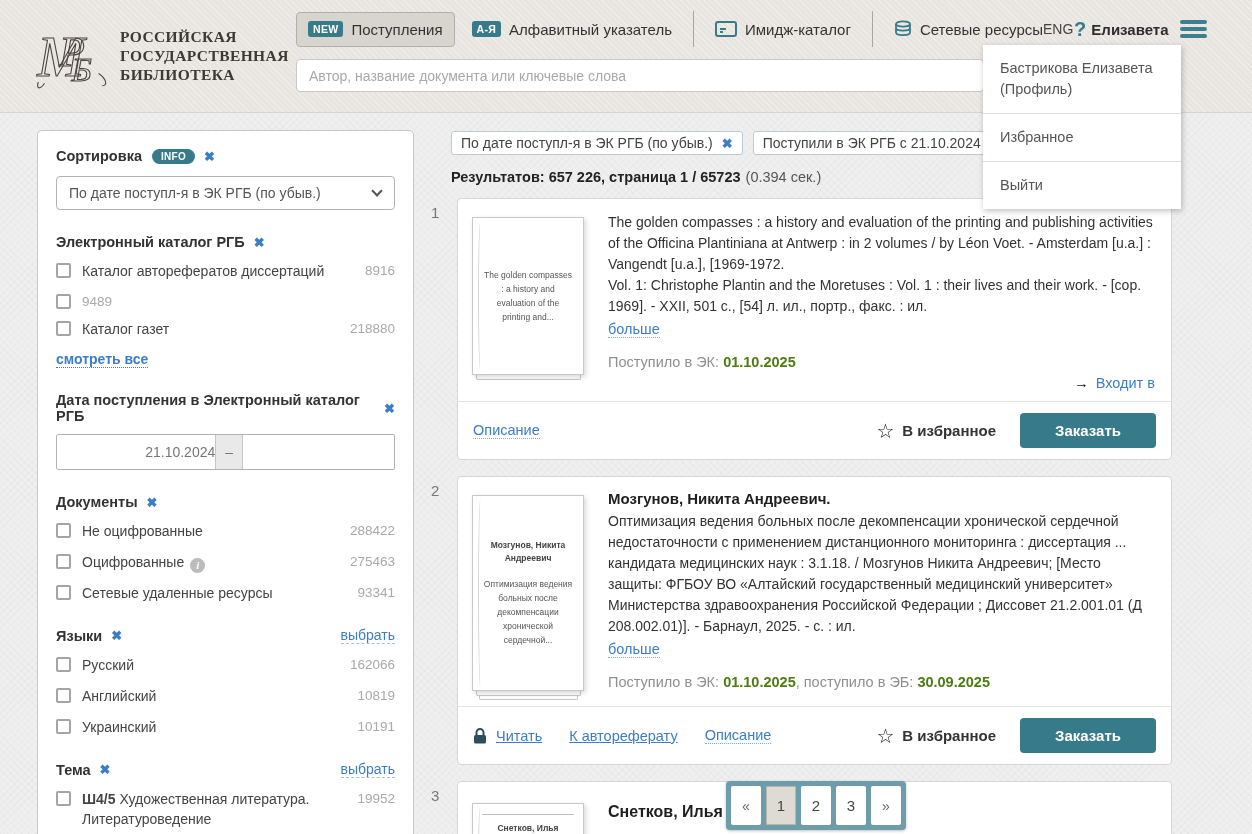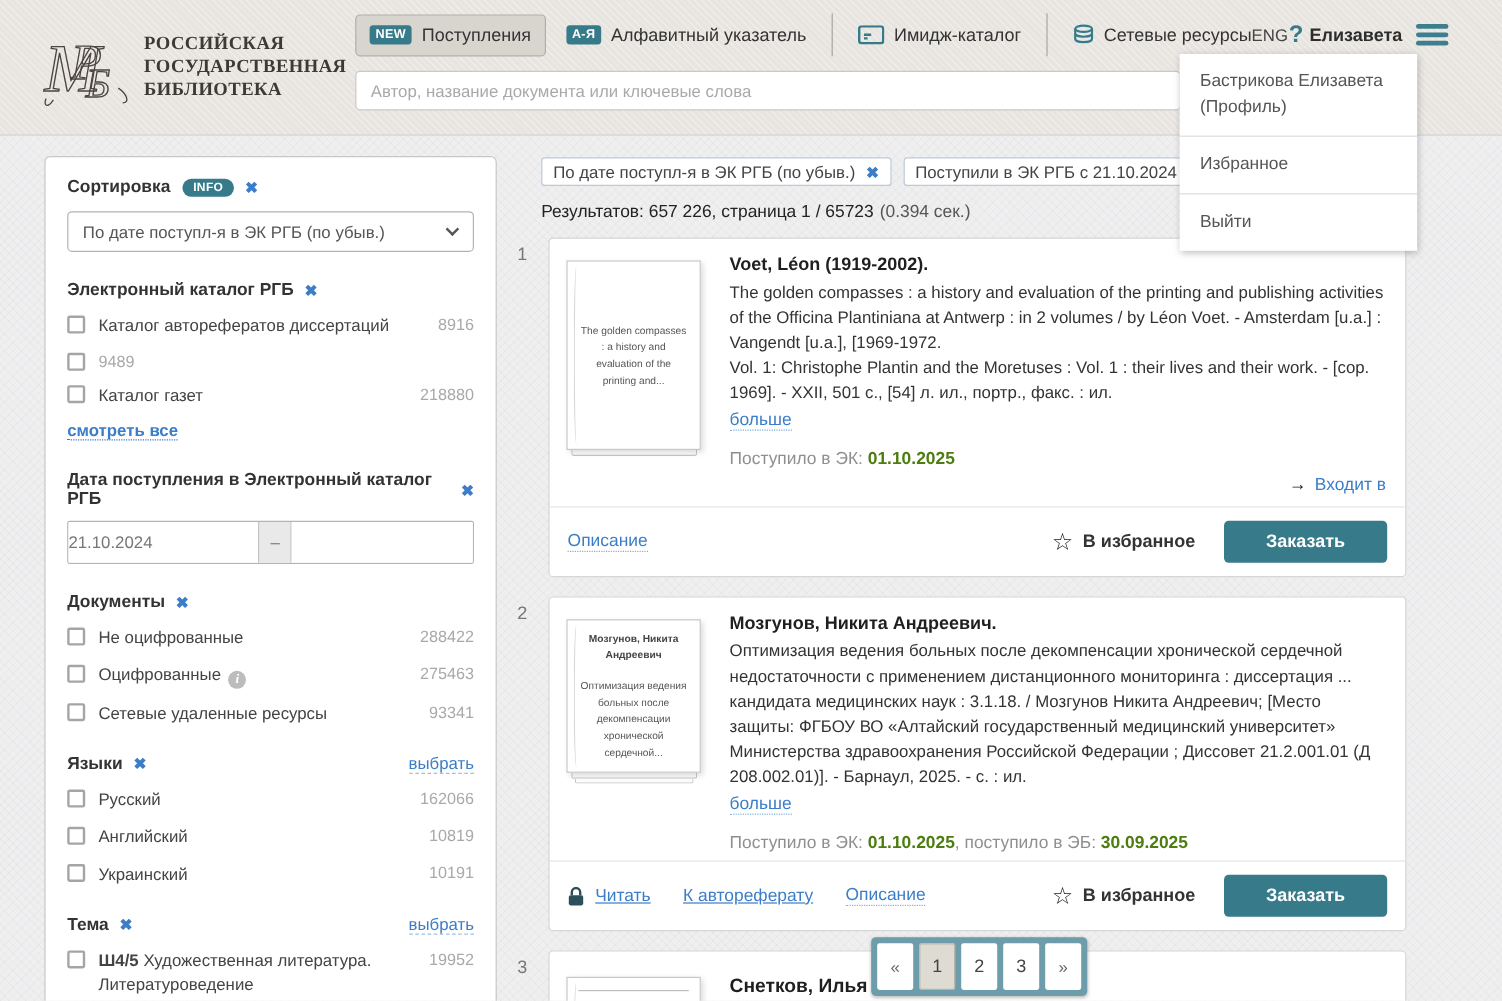--- a/index.html
+++ b/index.html
@@ -58,54 +58,54 @@
   border-bottom:2px solid #555;transform:rotate(45deg);}
 .fct{margin-top:24px;}
 .frow{display:flex;align-items:flex-start;margin-bottom:11px;font-size:14px;color:#444;}
 .cb{flex:0 0 15px;height:15px;border:2px solid #a5a5a5;border-radius:2px;margin-right:11px;
   margin-top:1px;background:#fff;cursor:pointer;}
 .frow .lbl{flex:1;line-height:1.4;padding-right:8px;}
 .frow .cnt{color:#a9a9a9;font-size:13.5px;margin-top:1px;}
 .see-all{color:#3b7dc8;font-weight:bold;font-size:14px;border-bottom:1px dotted #3b7dc8;display:inline-block;}
 .choose{margin-left:auto;font-weight:normal;color:#3b7dc8;font-size:14px;border-bottom:1px dashed #9dc0e4;}
 .dates{display:flex;border:1px solid #b3b3b3;border-radius:2px;height:36px;background:#fff;overflow:hidden;}
-.dates input{border:none;outline:none;font-size:14px;color:#777;text-align:left;min-width:0;background:#fff;}
+.dates input{border:none;outline:none;font-size:14px;color:#777;text-align:right;min-width:0;background:#fff;}
 .d-from{flex:1.05;}
 .d-sep{flex:0 0 28px;background:#e9e9e9;border-left:1px solid #c6c6c6;border-right:1px solid #c6c6c6;
   color:#777;text-align:center;line-height:34px;font-size:14px;}
 .d-to{flex:1;}
 .info-i{display:inline-block;width:15px;height:15px;border-radius:50%;background:#bcbcbc;color:#fff;
   font-size:11px;line-height:15px;text-align:center;font-family:"Liberation Serif",serif;
   font-style:italic;font-weight:bold;margin-left:6px;vertical-align:-2px;}
 .codeb{font-weight:bold;margin-right:4px;}
 
 
 .main{position:absolute;left:431px;top:131px;width:741px;}
 .chips{display:flex;gap:10px;margin-left:20px;}
 .chip{display:flex;align-items:center;background:#fff;border:1px solid #bccad7;border-radius:3px;
   padding:3px 9px;font-size:14px;color:#444;}
 .chip .x{margin-left:9px;}
 .summary{margin-top:14px;margin-left:20px;font-size:14.5px;color:#222;}
-.summary .bold{font-weight:normal;}
+.summary .bold{font-weight:bold;}
 .summary .time{color:#555;margin-left:5px;}
 .result-row{display:flex;margin-top:13px;}
 .result-row + .result-row{margin-top:16px;}
 .rnum{flex:0 0 26px;padding-top:6px;font-size:15px;color:#777;}
 .card{flex:1;background:#fff;border:1px solid #d6d6d6;border-radius:4px;}
 .card-body{display:flex;padding:13px 14px 6px 12px;}
 .cover-col{flex:0 0 118px;margin-right:20px;padding:5px 0 0 2px;}
 .book{position:relative;width:112px;background:#fff;border:1px solid #c8c8c8;
   box-shadow:2px 2px 5px rgba(0,0,0,.15);display:flex;flex-direction:column;align-items:center;
   justify-content:center;text-align:center;padding:10px 9px;cursor:pointer;}
 .book::before{content:"";position:absolute;left:5px;top:3px;bottom:3px;width:4px;
   border-left:1px solid #d5d5d5;border-radius:50% 0 0 50%/50% 0 0 50%;}
 .btxt{font-size:8.5px;color:#555;line-height:1.65;}
 .btitle{font-weight:bold;font-size:8.5px;color:#444;line-height:1.5;margin-bottom:12px;}
 .book1{height:158px;}
-.book2{height:128px;}
+.book2{height:196px;}
 .book3{height:110px;justify-content:flex-start;padding-top:10px;}
 .topline{width:100%;border-top:1px solid #bdbdbd;padding-top:7px;}
 .sheet{height:5px;background:#fcfcfc;border:1px solid #c6c6c6;border-top:none;
   margin:0 7px 0 4px;border-radius:0 0 2px 2px;}
 .sheet.s2{margin:0 10px 0 7px;height:4px;}
 .txt{flex:1;min-width:0;}
 .author{font-weight:bold;font-size:15px;color:#1f1f1f;margin-bottom:4px;}
 .desc{font-size:14px;color:#333;line-height:1.5;}
 .more{display:inline-block;margin-top:4px;color:#3b7dc8;font-size:14.5px;border-bottom:1px dotted #7fb0dd;}
 .posted{margin-top:16px;font-size:14.5px;color:#8f8f8f;white-space:pre-wrap;}
@@ -330,21 +330,20 @@
     <div class="rnum">1</div>
     <div class="card">
       <div class="card-body">
         <div class="cover-col">
           <div class="book book1">
             <div class="btxt">The golden compasses : a history and evaluation of the printing and...</div>
           </div>
           <div class="sheet"></div>
         </div>
         <div class="txt">
-          <div class="author">Voet, Léon (1919-2002).</div>
           <div class="desc">The golden compasses : a history and evaluation of the printing and publishing activities of the Officina Plantiniana at Antwerp : in 2 volumes / by Léon Voet. - Amsterdam [u.a.] : Vangendt [u.a.], [1969-1972.</div>
           <div class="desc">Vol. 1: Christophe Plantin and the Moretuses : Vol. 1 : their lives and their work. - [cop. 1969]. - XXII, 501 с., [54] л. ил., портр., факс. : ил.</div>
           <a class="more">больше</a>
           <div class="posted"><span>Поступило в ЭК: </span><b>01.10.2025</b></div>
           <div class="belongs">
             <span class="arr">→</span><a class="blue">Входит в</a>
           </div>
         </div>
       </div>
       <div class="actions">

